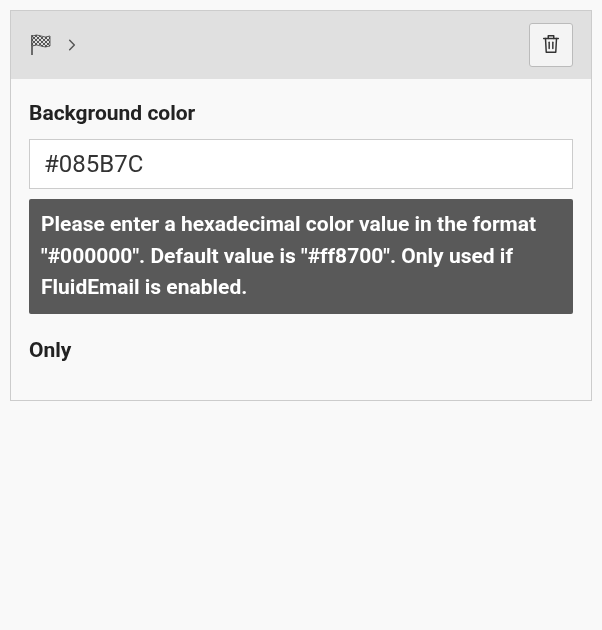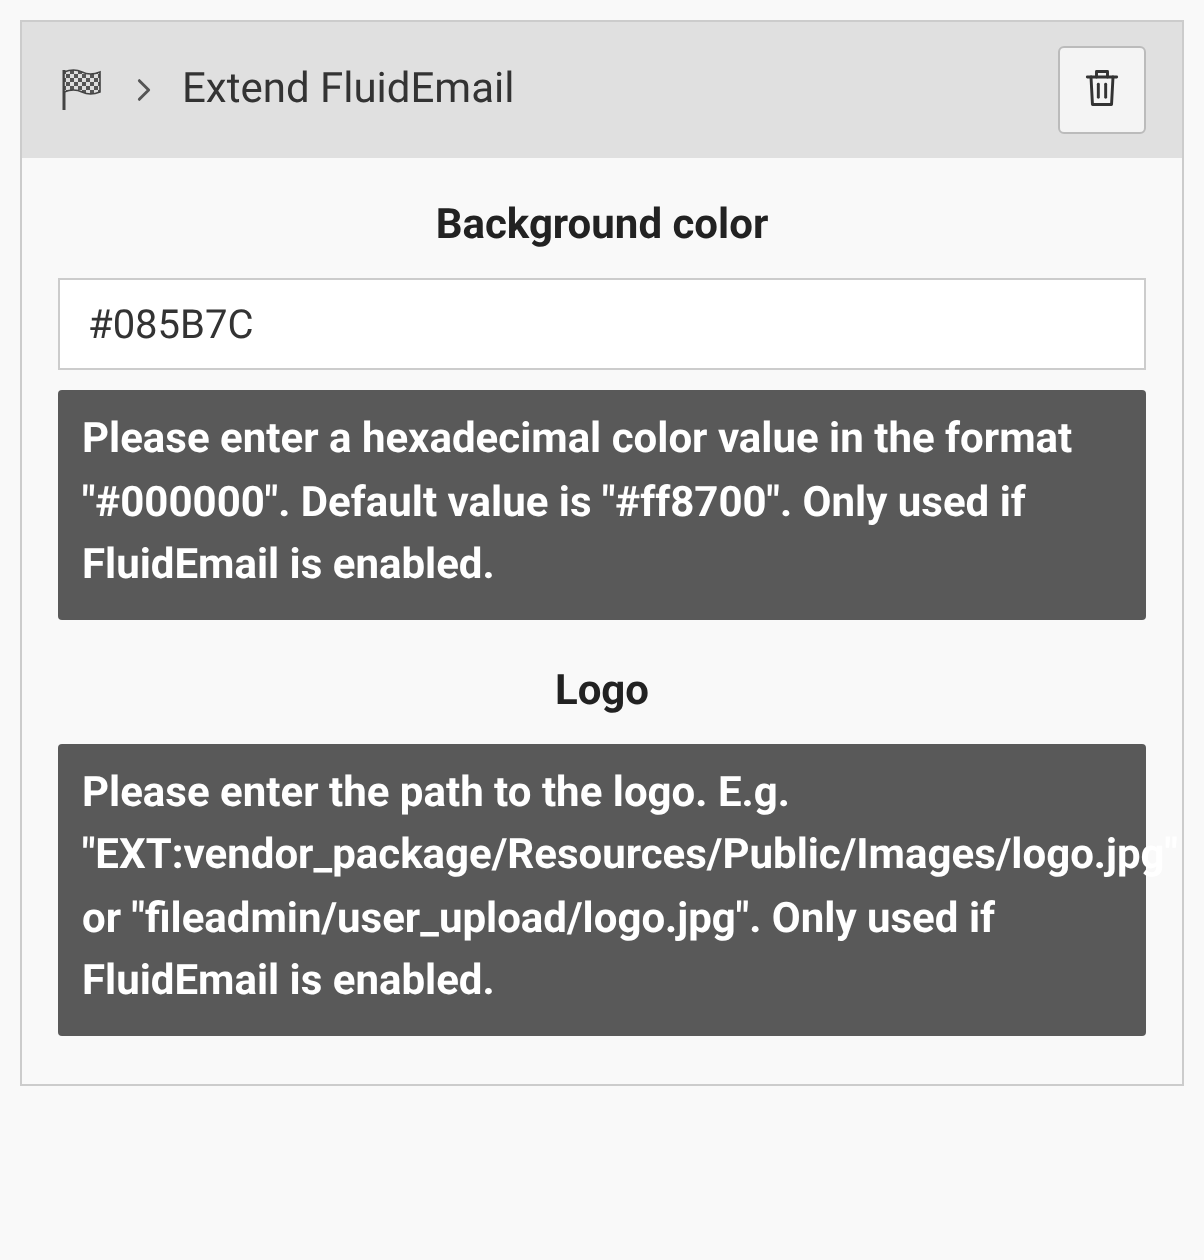--- a/index.html
+++ b/index.html
@@ -62,26 +62,25 @@
     }
     .field-group:last-child {
       margin-bottom: 0;
     }
     .field-label {
       font-size: 21px;
       font-weight: bold;
       color: #222;
       margin-bottom: 14px;
       display: block;
-      text-align: center;
     }
     .field-input {
       width: 100%;
       padding: 10px 14px;
-      font-size: 20px;
+      font-size: 24px;
       border: 1px solid #ccc;
       background: #fff;
       color: #333;
       font-family: inherit;
       margin-bottom: 10px;
     }
     .field-hint {
       background: #595959;
       color: #fff;
       padding: 10px 12px;
@@ -109,21 +108,20 @@
           </defs>
           <path d="M3 2 L3 22" stroke="#444" stroke-width="1.5" fill="none"></path>
           <path d="M3 3 Q8 1 12 3 Q16 5 21 3 L21 13 Q16 15 12 13 Q8 11 3 13 Z" fill="url(#checker)" stroke="#444" stroke-width="0.8"></path>
         </svg>
       </span>
       <span class="chevron">
         <svg viewBox="0 0 24 24" width="14" height="14">
           <path d="M8 4 L16 12 L8 20" stroke="#555" stroke-width="2.5" fill="none" stroke-linecap="round" stroke-linejoin="round"></path>
         </svg>
       </span>
-      <span class="breadcrumb-title">Extend FluidEmail</span>
     </div>
     <button class="trash-button">
       <span>
         <svg viewBox="0 0 24 24" width="22" height="22">
           <path d="M4 6 L20 6" stroke="#333" stroke-width="1.6" fill="none" stroke-linecap="round"></path>
           <path d="M9 6 L9 3 L15 3 L15 6" stroke="#333" stroke-width="1.6" fill="none" stroke-linecap="round" stroke-linejoin="round"></path>
           <path d="M6 6 L6.8 21 L17.2 21 L18 6" stroke="#333" stroke-width="1.6" fill="none" stroke-linecap="round" stroke-linejoin="round"></path>
           <path d="M10 10 L10 17" stroke="#333" stroke-width="1.6" fill="none" stroke-linecap="round"></path>
           <path d="M14 10 L14 17" stroke="#333" stroke-width="1.6" fill="none" stroke-linecap="round"></path>
         </svg>
@@ -133,18 +131,17 @@
 
   <div class="panel-body">
 
     <div class="field-group">
       <label class="field-label">Background color</label>
       <input type="text" class="field-input" value="#085B7C" style="">
       <div class="field-hint">Please enter a hexadecimal color value in the format "#000000". Default value is "#ff8700". Only used if FluidEmail is enabled.</div>
     </div>
 
     <div class="field-group">
-      <label class="field-label">Logo</label>
-      <div class="field-hint">Please enter the path to the logo. E.g. "EXT:vendor_package/Resources/Public/Images/logo.jpg" or "fileadmin/user_upload/logo.jpg". Only used if FluidEmail is enabled.</div>
+      <label class="field-label">Only</label>
     </div>
 
   </div>
 </div>
 
 </body></html>

